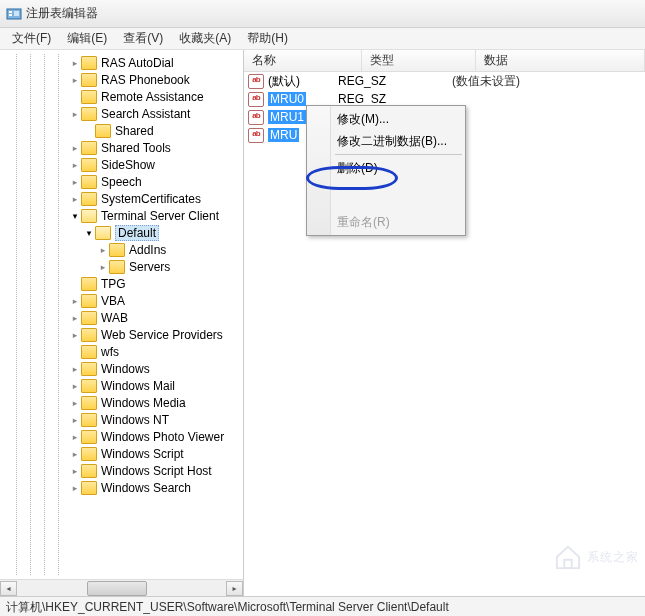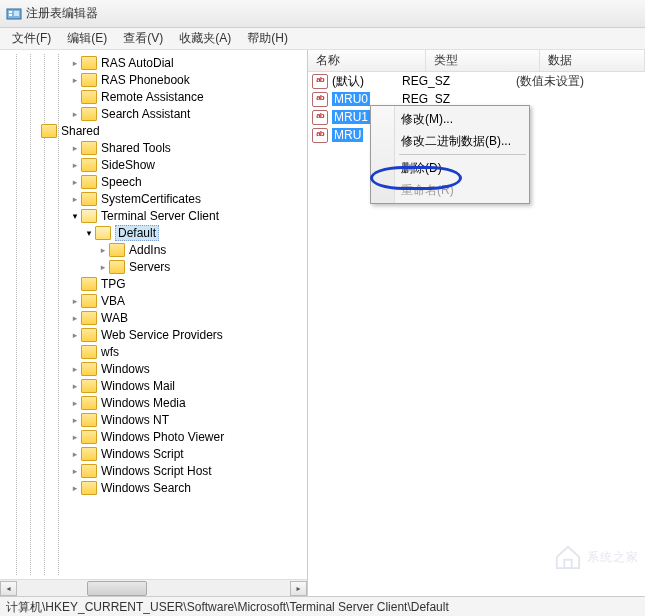--- a/index.html
+++ b/index.html
@@ -7,21 +7,21 @@
 
 .titlebar { height: 28px; background: linear-gradient(to bottom, #f8f8f8, #e8e8e8); border-bottom: 1px solid #d0d0d0; display: flex; align-items: center; padding-left: 6px; }
 .titlebar-icon { width: 16px; height: 16px; margin-right: 4px; }
 .titlebar-text { font-size: 12px; color: #333; }
 
 .menubar { height: 22px; background: #f5f5f5; display: flex; align-items: center; padding-left: 4px; border-bottom: 1px solid #e0e0e0; }
 .menu-item { padding: 2px 8px; color: #333; cursor: default; }
 
 .main { display: flex; height: 546px; }
 
-.tree-pane { width: 308px; border-right: 1px solid #ccc; overflow-x: auto; overflow-y: hidden; position: relative; background: #fff; }
+.tree-pane { width: 244px; border-right: 1px solid #ccc; overflow-x: auto; overflow-y: hidden; position: relative; background: #fff; }
 .tree { padding: 4px 0; white-space: nowrap; }
 .tree-row { display: flex; align-items: center; height: 17px; padding-left: 0; }
 .twist { width: 10px; height: 10px; display: inline-flex; align-items: center; justify-content: center; color: #666; font-size: 9px; margin-right: 1px; }
 .twist.open::before { content: "▾"; color: #000; }
 .twist.closed::before { content: "▸"; color: #888; }
 .twist.none::before { content: ""; }
 .folder-icon { width: 16px; height: 14px; background: linear-gradient(to bottom, #ffe89a 0%, #ffd24a 100%); border: 1px solid #d4a21b; border-radius: 1px; margin-right: 4px; position: relative; display: inline-block; }
 .folder-icon.open { background: linear-gradient(to bottom, #fff2c4 0%, #ffe074 100%); }
 .tree-label { color: #000; }
 .tree-label.selected { background: #cde6f7; border: 1px dotted #7da2ce; padding: 0 2px; }
@@ -46,21 +46,21 @@
 .cell-name .txt { }
 .cell-name.selected .txt { background: #3399ff; color: #fff; padding: 0 2px; }
 .cell-name.selected .reg-icon { }
 .cell-type { width: 114px; padding-left: 0; }
 .cell-data { flex: 1; color: #333; }
 .list-row.sel { }
 .list-row.sel .cell-name .txt { background: #3399ff; color: #fff; padding: 0 2px; }
 
 .context-menu { position: absolute; left: 62px; top: 55px; width: 160px; background: #f4f4f4; border: 1px solid #9b9b9b; box-shadow: 2px 2px 4px rgba(0,0,0,0.25); padding: 2px; }
 .cm-item { height: 22px; display: flex; align-items: center; padding-left: 28px; color: #000; position: relative; }
-.cm-item.disabled { color: #9e9e9e; }
+.cm-item.disabled { color: #9e9e9e; margin-top: 32px; }
 .cm-sep { height: 1px; background: #c8c8c8; margin: 2px 1px 2px 26px; }
 .cm-gutter { position: absolute; left: 0; top: 0; bottom: 0; width: 24px; background: linear-gradient(#f8f8f8,#eaeaea); border-right: 1px solid #ddd; }
 
 .highlight-oval { position: absolute; border: 3px solid #1a3ec9; border-radius: 50%/70%; }
 
 .statusbar { height: 20px; border-top: 1px solid #ccc; background: #f4f4f4; padding: 2px 6px; color: #333; white-space: nowrap; overflow: hidden; }
 
 .watermark { position: absolute; right: 6px; bottom: 26px; opacity: .28; display: flex; align-items: center; gap: 4px; color: #88a; }
 .watermark .house { width: 30px; height: 26px; }
 .watermark .wm-text { font-size: 12px; letter-spacing: 1px; color: #9aa5c0; }
@@ -115,21 +115,21 @@
         <div class="tree-row" style="padding-left: 70px;">
           <span class="twist none"></span>
           <span class="folder-icon"></span>
           <span class="tree-label">Remote Assistance</span>
         </div>
         <div class="tree-row" style="padding-left: 70px;">
           <span class="twist closed"></span>
           <span class="folder-icon"></span>
           <span class="tree-label">Search Assistant</span>
         </div>
-        <div class="tree-row" style="padding-left: 30px;">
+        <div class="tree-row" style="padding-left: 84px;">
           <span class="twist none"></span>
           <span class="folder-icon"></span>
           <span class="tree-label">Shared</span>
         </div>
         <div class="tree-row" style="padding-left: 70px;">
           <span class="twist closed"></span>
           <span class="folder-icon"></span>
           <span class="tree-label">Shared Tools</span>
         </div>
         <div class="tree-row" style="padding-left: 70px;">

